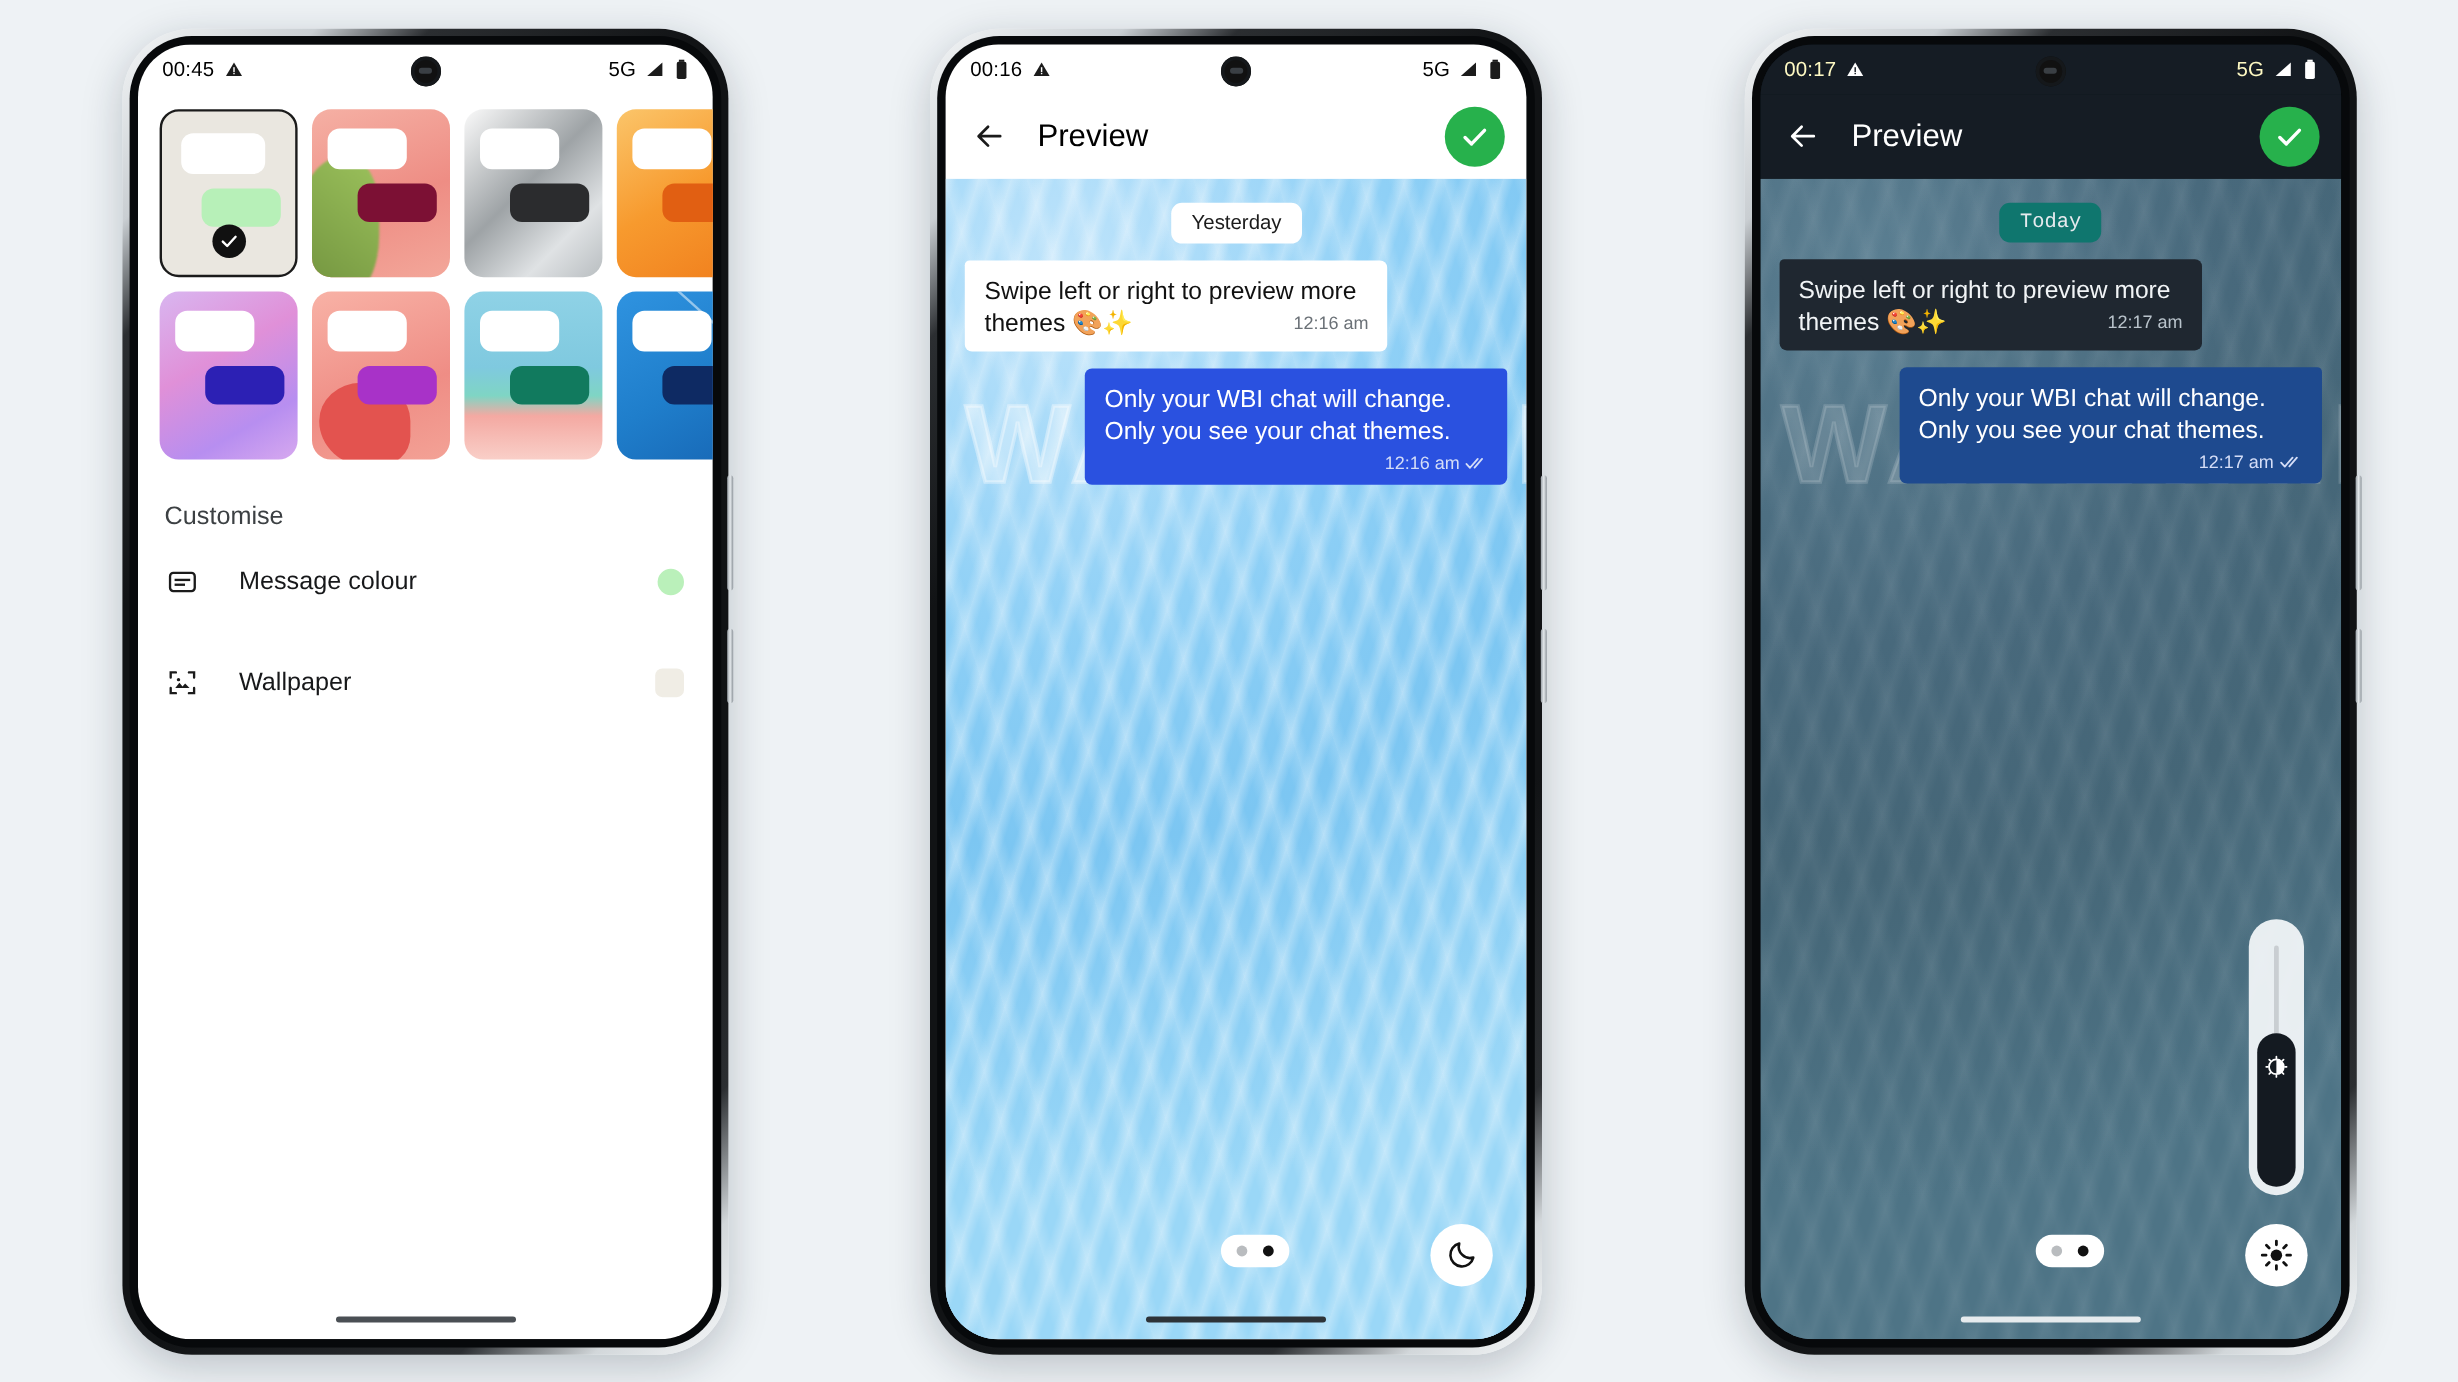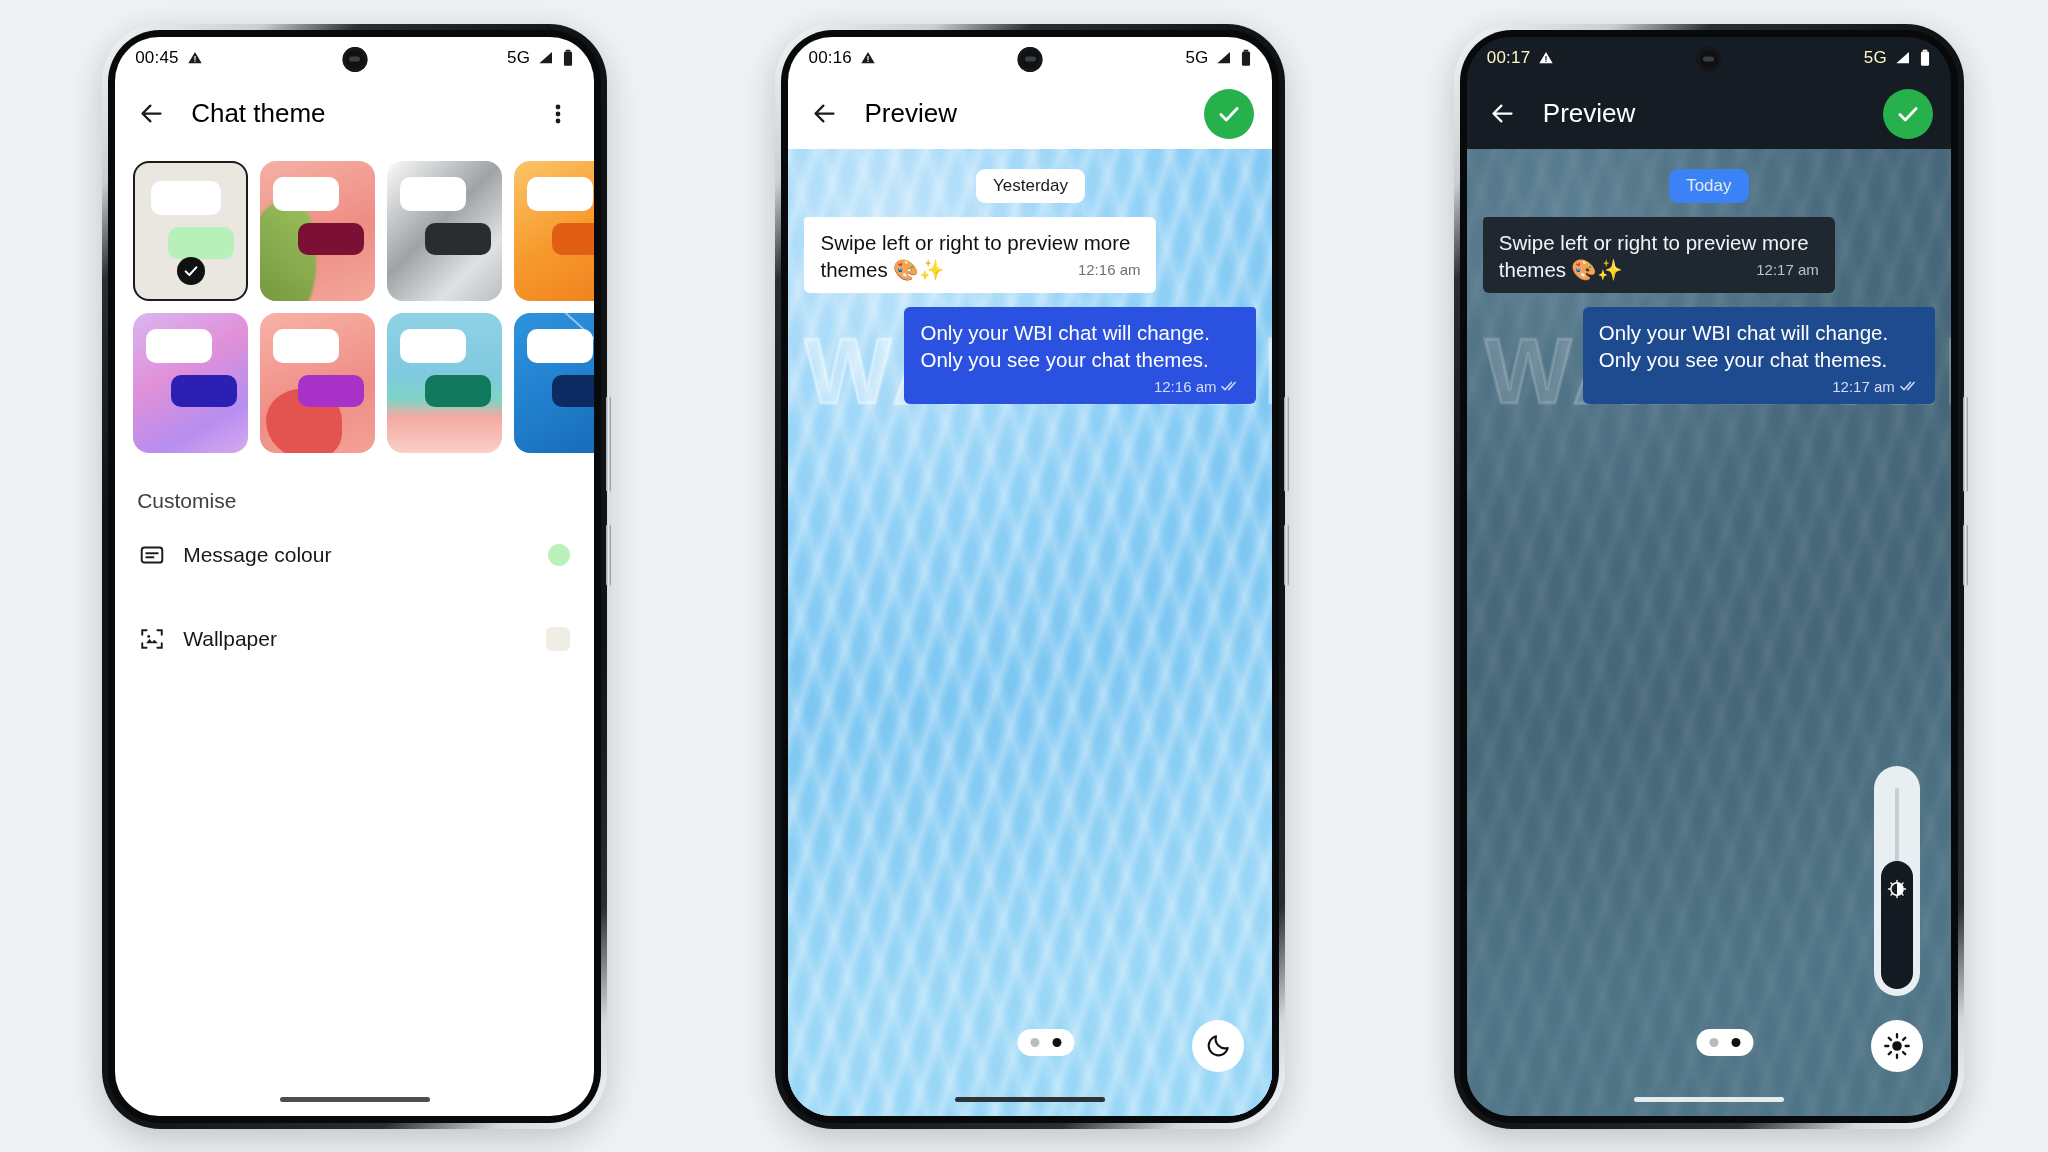--- a/index.html
+++ b/index.html
@@ -155,21 +155,21 @@
   .section-head {
     font-size: 21px;
     color: #3c4043;
     padding: 26px 22px 0 22px;
   }
   .setting-row {
     display: flex;
     align-items: center;
     height: 84px;
     padding: 0 24px 0 24px;
-    gap: 18px;
+    gap: 34px;
   }
   .setting-row .label { font-size: 21px; color: #17181a; }
   .swatch-circle {
     margin-left: auto;
     width: 22px; height: 22px;
     border-radius: 50%;
     background: #baf0ba;
   }
   .swatch-square {
     margin-left: auto;
@@ -199,21 +199,21 @@
   }
   .daychip {
     position: relative;
     margin: 20px auto 0 auto;
     width: fit-content;
     padding: 7px 17px;
     border-radius: 9px;
     font-size: 17px;
   }
   .daychip.light { background: #fff; color: #1b1b1b; }
-  .daychip.dark  { background: #3b82f6; color: #e6eaee; }
+  .daychip.dark  { background: #0f766e; color: #e6eaee; font-family: Liberation Mono, monospace; }
 
   .bubble {
     position: relative;
     max-width: 352px;
     padding: 12px 16px 10px 16px;
     font-size: 20.5px;
     line-height: 1.32;
     border-radius: 6px;
   }
   .row { position: relative; display: flex; padding: 0 16px; margin-top: 14px; }
@@ -341,35 +341,20 @@
             <svg width="18" height="16" viewBox="0 0 24 24">
               <path d="M2 20 L21 3 V20 Z" fill="#1b1b1b"></path>
             </svg>
             <svg width="12" height="18" viewBox="0 0 14 24">
               <rect x="4" y="1" width="6" height="2.4" fill="#1b1b1b"></rect>
               <rect x="1.6" y="3.4" width="10.8" height="19" rx="2" fill="#1b1b1b"></rect>
             </svg>
           </div>
         </div>
 
-        <div class="appbar">
-          <div class="icon-btn">
-            <svg width="27" height="27" viewBox="0 0 24 24">
-              <path d="M20 12H5M11 5l-7 7 7 7" stroke="#1b1b1b" stroke-width="2" fill="none" stroke-linecap="round" stroke-linejoin="round"></path>
-            </svg>
-          </div>
-          <div class="title">Chat theme</div>
-          <div class="icon-btn" style="margin-left:auto">
-            <svg width="6" height="24" viewBox="0 0 6 24">
-              <circle cx="3" cy="5" r="2.4" fill="#1b1b1b"></circle>
-                <circle cx="3" cy="12" r="2.4" fill="#1b1b1b"></circle>
-                <circle cx="3" cy="19" r="2.4" fill="#1b1b1b"></circle>
-            </svg>
-          </div>
-        </div>
 
         <div class="grid">
 
           <div class="tile selected">
             <div class="bub-in"></div>
             <div class="bub-out"></div>
             <div class="check">
               <svg width="16" height="16" viewBox="0 0 24 24">
                 <path d="M4 12.5l5.5 5.5L20 6.5" stroke="#fff" stroke-width="3" fill="none" stroke-linecap="round" stroke-linejoin="round"></path>
               </svg>

